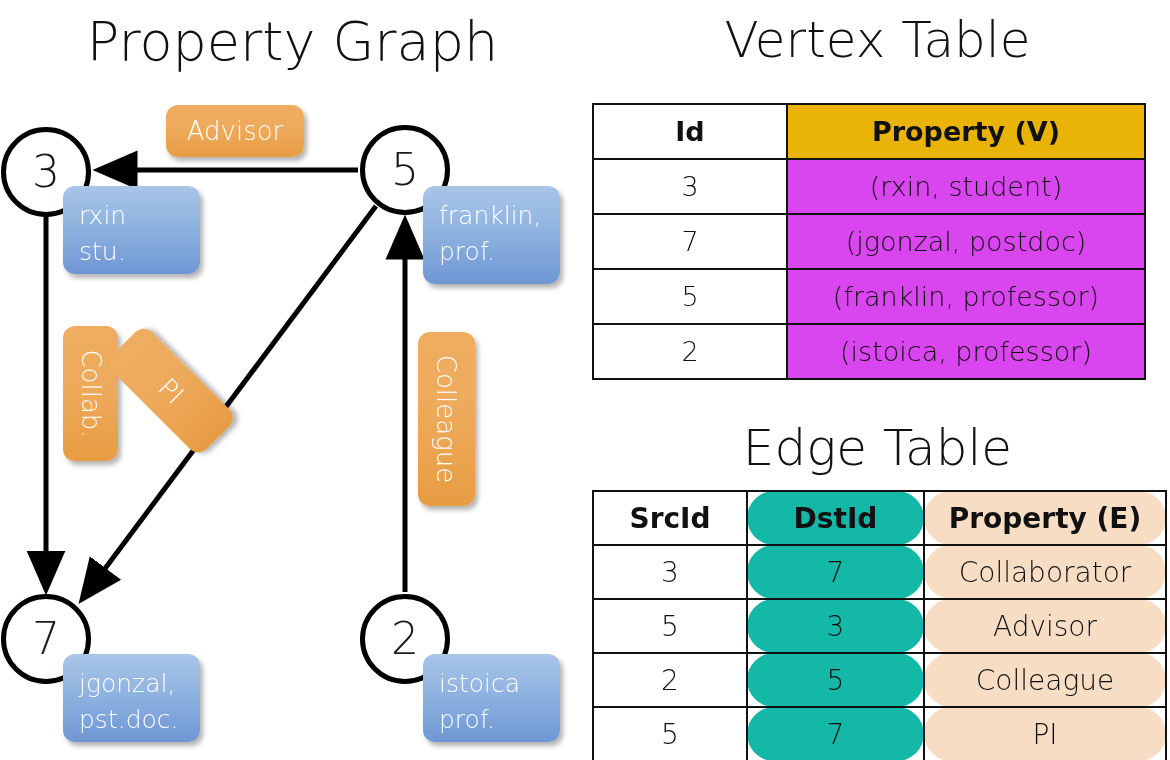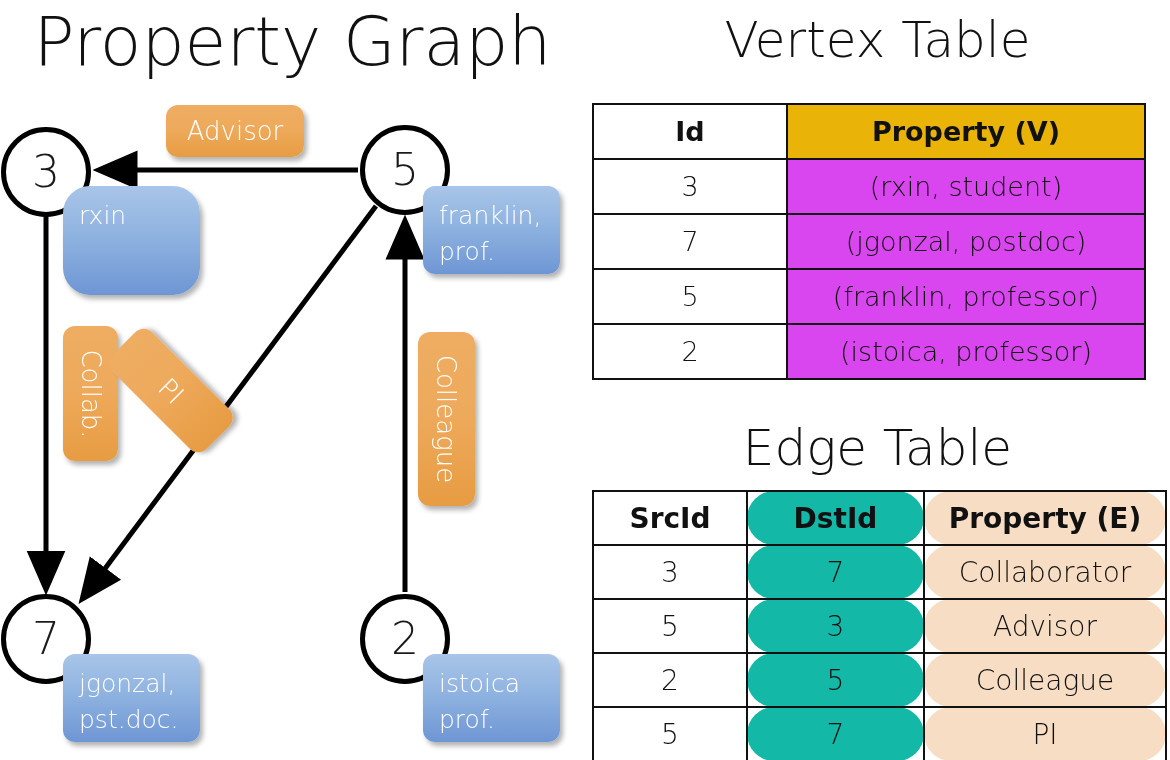--- a/index.html
+++ b/index.html
@@ -21,21 +21,21 @@
     position: absolute;
     font-family: "DejaVu Sans", sans-serif;
     font-weight: 300;
     color: #111111;
     letter-spacing: 0px;
     white-space: nowrap;
   }
   #title-property-graph {
     left: 0px; top: 12px; width: 585px;
     text-align: center;
-    font-size: 68px;
+    font-size: 54px;
     line-height: 60px;
   }
   #title-vertex-table {
     left: 585px; top: 10px; width: 585px;
     text-align: center;
     font-size: 50px;
     line-height: 60px;
   }
   #title-edge-table {
     left: 585px; top: 418px; width: 585px;
@@ -90,22 +90,22 @@
     box-shadow: 3px 4px 5px rgba(0,0,0,0.30);
     color: #ffffff;
     font-family: "DejaVu Sans", sans-serif;
     font-weight: 300;
     font-size: 25px;
     line-height: 36px;
     padding: 12px 0 0 16px;
     box-sizing: border-box;
     z-index: 6;
   }
-  #prop-3 { left: 63px;  top: 186px; width: 137px; height: 109px; border-radius: 27px; }
-  #prop-5 { left: 423px; top: 186px; width: 137px; height: 88px; }
+  #prop-3 { left: 63px;  top: 186px; width: 137px; height: 88px; }
+  #prop-5 { left: 423px; top: 186px; width: 137px; height: 98px; }
   #prop-7 { left: 63px;  top: 654px; width: 137px; height: 88px; }
   #prop-2 { left: 423px; top: 654px; width: 137px; height: 88px; }
 
   
   .edge-label {
     position: absolute;
     border-radius: 12px;
     background: linear-gradient(to bottom, #eead62 0%, #eeaa5c 45%, #e79c42 100%);
     box-shadow: 3px 4px 5px rgba(0,0,0,0.30);
     color: #ffffff;
@@ -212,20 +212,21 @@
   </div>
   <div id="node-7" class="vertex-node">
     <span class="vlabel">7</span>
   </div>
   <div id="node-2" class="vertex-node">
     <span class="vlabel">2</span>
   </div>
 
   <div id="prop-3" class="prop-box">
     <div>rxin</div>
+    <div>stu.</div>
   </div>
   <div id="prop-5" class="prop-box">
     <div>franklin,</div>
     <div>prof.</div>
   </div>
   <div id="prop-7" class="prop-box">
     <div>jgonzal,</div>
     <div>pst.doc.</div>
   </div>
   <div id="prop-2" class="prop-box">

